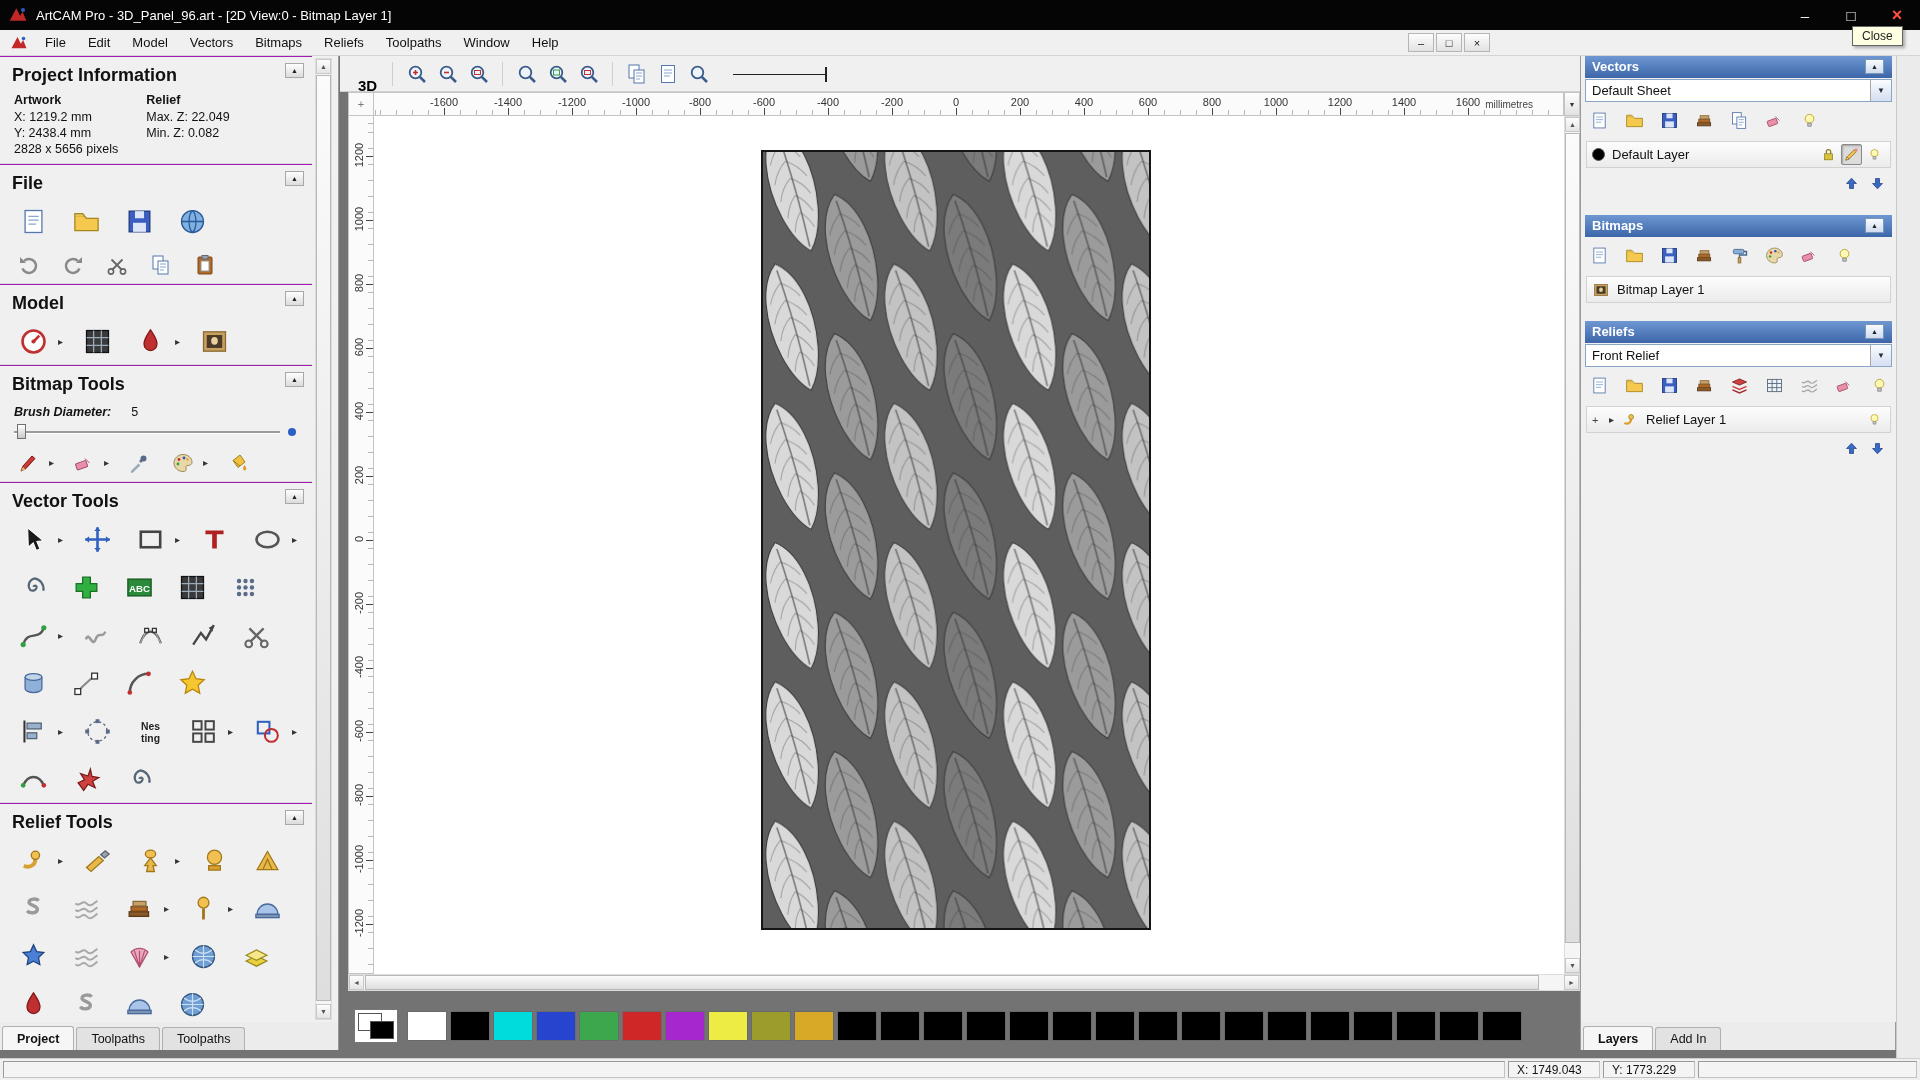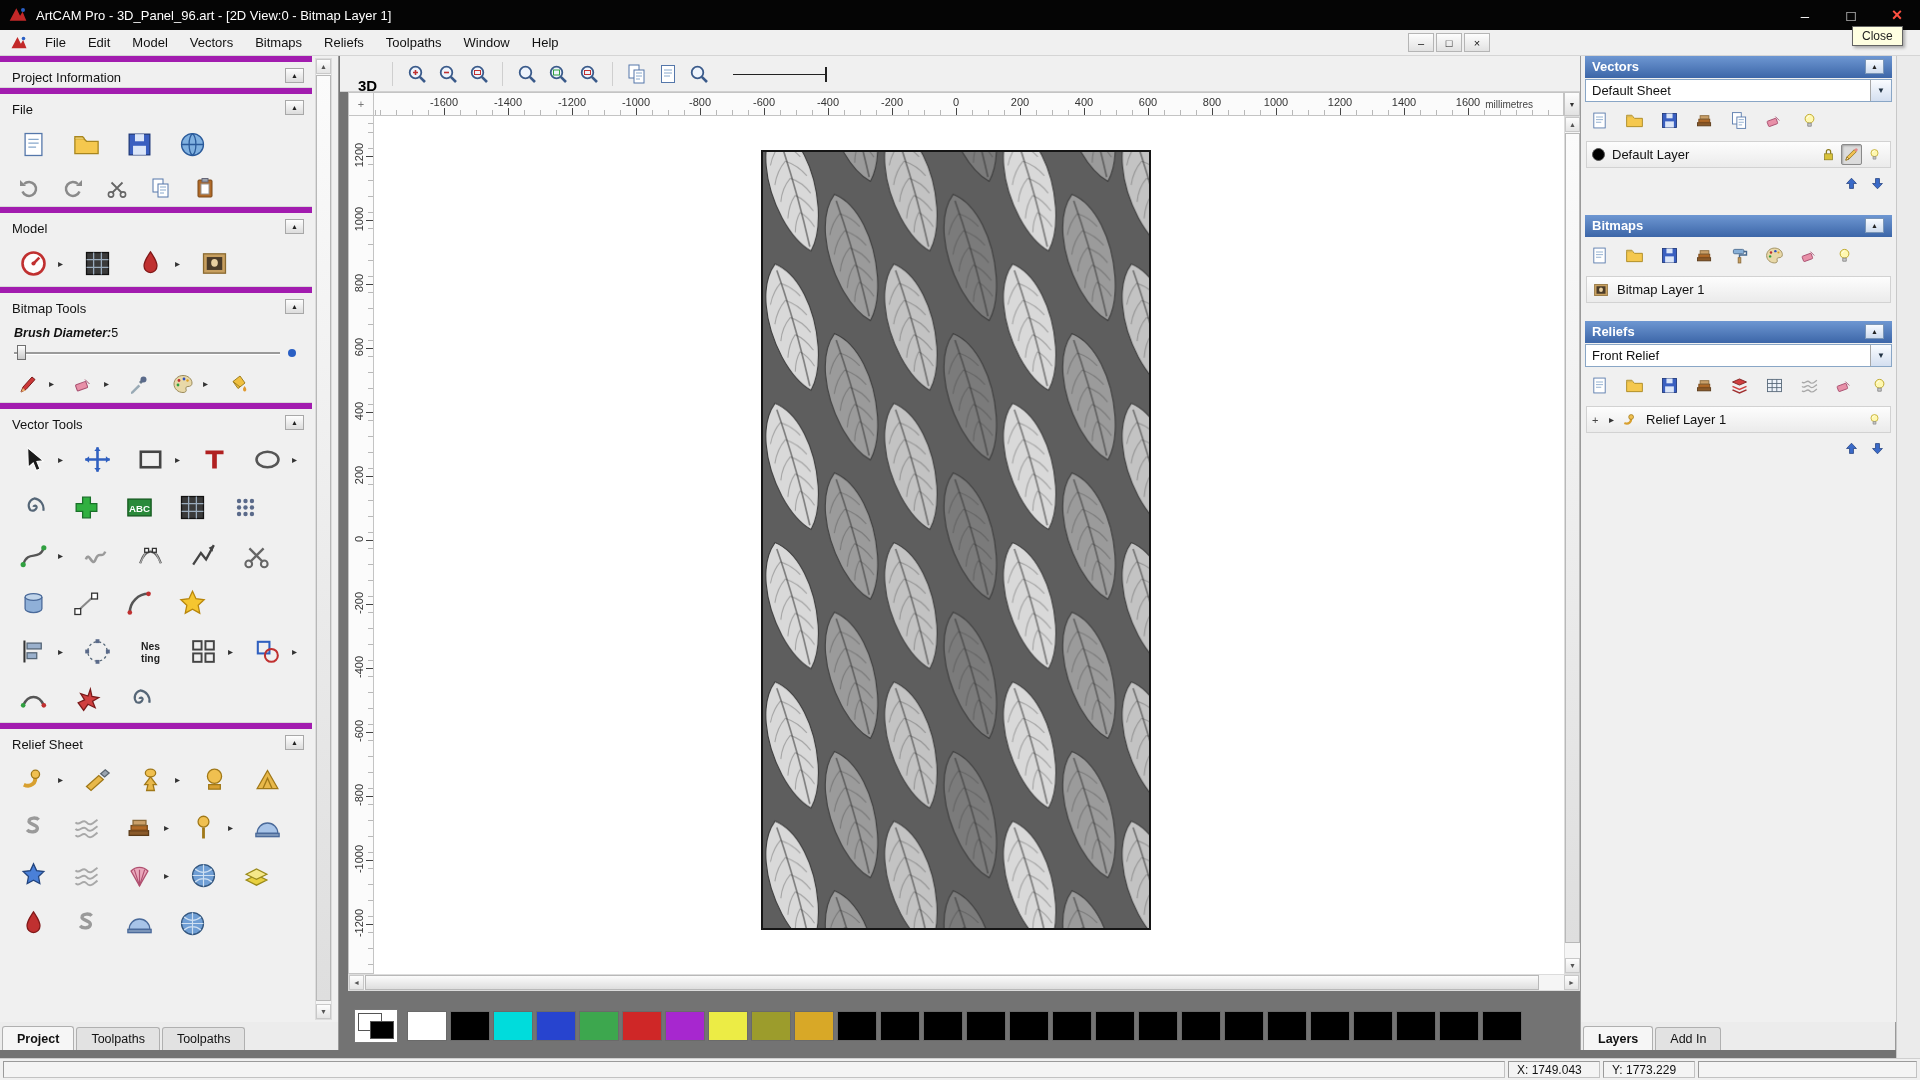--- a/index.html
+++ b/index.html
@@ -28,29 +28,29 @@
   .tbtn.pressed { border:1px solid #8a8a8a; background:#dcdcdc; box-shadow:inset 1px 1px 2px rgba(0,0,0,.25); }
   .icons-lg .tbtn { width:38px; height:38px; } .icons-lg .tbtn svg { width:31px; height:31px; }
   .icons-md .tbtn { width:29px; height:29px; } .icons-md .tbtn svg { width:24px; height:24px; }
   .icons-sm .tbtn { width:27px; height:27px; } .icons-sm .tbtn svg { width:21px; height:21px; }
   .icons-xs .tbtn { width:21px; height:21px; } .icons-xs .tbtn svg { width:17px; height:17px; }
   .fly { font-size:10px; color:#333; margin-left:-9px; }
 
   
   .leftpanel { position:absolute; left:0; top:56px; width:339px; bottom:58px; background:#f0f0f0; border-right:1px solid #9a9a9a; }
   .lp-content { position:absolute; left:0; top:0; right:26px; bottom:0; overflow:hidden; }
-  .sechead { position:relative; padding:8px 40px 3px 12px; font-weight:normal; font-size:13px; border-top:6px solid #a21caf; box-shadow:0 -1px 0 #d8d8d8; }
+  .sechead { position:relative; padding:8px 40px 3px 12px; font-weight:bold; font-size:18px; border-top:1px solid #a21caf; box-shadow:0 -1px 0 #d8d8d8; }
   .collapse { position:absolute; right:8px; top:6px; width:19px; height:15px; border:1px solid #a8a8a8; background:linear-gradient(#fefefe,#dcdcdc); font-size:7px; text-align:center; line-height:14px; color:#222; cursor:pointer; }
   .collapse::before { content:"▲"; }
   .collapse.light { top:3px; background:linear-gradient(#f8fbff,#cfdcee); border-color:#7a96b8; }
   .infogrid { display:flex; padding:4px 6px 6px 14px; font-size:12.5px; gap:28px; }
   .infocol .ih { font-weight:bold; margin-bottom:3px; }
   .infocol div { margin-bottom:2px; }
   .iconrow { display:flex; align-items:center; padding:5px 4px 5px 14px; gap:15px; }
-  .brushrow { display:flex; padding:7px 14px 2px 14px; gap:0; font-size:12.5px; }
+  .brushrow { display:flex; padding:7px 14px 2px 14px; gap:20px; font-size:12.5px; }
   .brushrow .bl { font-weight:bold; font-style:italic; }
   .slider { position:relative; margin:3px 16px 4px 14px; height:15px; }
   .slider .track { position:absolute; left:0; right:16px; top:7px; height:2px; background:#9a9a9a; box-shadow:0 1px 0 #fff; }
   .slider .thumb { position:absolute; left:3px; top:0; width:9px; height:15px; border:1px solid #707070; background:linear-gradient(#fefefe,#cacaca); }
   .slider .maxdot { position:absolute; right:0; top:4px; width:8px; height:8px; border-radius:50%; background:#2a5fc4; }
 
   
   .sbar { position:absolute; background:#f5f5f5; border:1px solid #dcdcdc; }
   .sbar.v { width:17px; } .sbar.h { height:17px; }
   .sbtn { position:absolute; background:linear-gradient(#fdfdfd,#e4e4e4); border:1px solid #c8c8c8; color:#555; font-size:7px; display:flex; align-items:center; justify-content:center; }
@@ -510,20 +510,33 @@
   </div>
 
   <div class="leftpanel">
     <div class="lp-content">
 
       <div class="sec">
         <div class="sechead">
           <span>Project Information</span>
           <span class="collapse"></span>
         </div>
+        <div class="infogrid">
+          <div class="infocol">
+            <div class="ih">Artwork</div>
+            <div>X: 1219.2 mm</div>
+            <div>Y: 2438.4 mm</div>
+            <div>2828 x 5656 pixels</div>
+          </div>
+          <div class="infocol">
+            <div class="ih">Relief</div>
+            <div>Max. Z: 22.049</div>
+            <div>Min. Z: 0.082</div>
+          </div>
+        </div>
       </div>
 
       <div class="sec">
         <div class="sechead">
           <span>File</span>
           <span class="collapse"></span>
         </div>
         <div class="iconrow icons-lg">
             <span class="tbtn">
               <svg viewBox="0 0 24 24">
@@ -811,21 +824,21 @@
             <span class="tbtn">
               <svg viewBox="0 0 24 24">
                 <use href="#sym-spiral"></use>
               </svg>
             </span>
           </div>
       </div>
 
       <div class="sec">
         <div class="sechead">
-          <span>Relief Sheet</span>
+          <span>Relief Tools</span>
           <span class="collapse"></span>
         </div>
         <div class="iconrow icons-lg">
             <span class="tbtn">
               <svg viewBox="0 0 24 24">
                 <use href="#sym-gswirl"></use>
               </svg>
             </span>
             <span class="fly">▸</span>
             <span class="tbtn">

